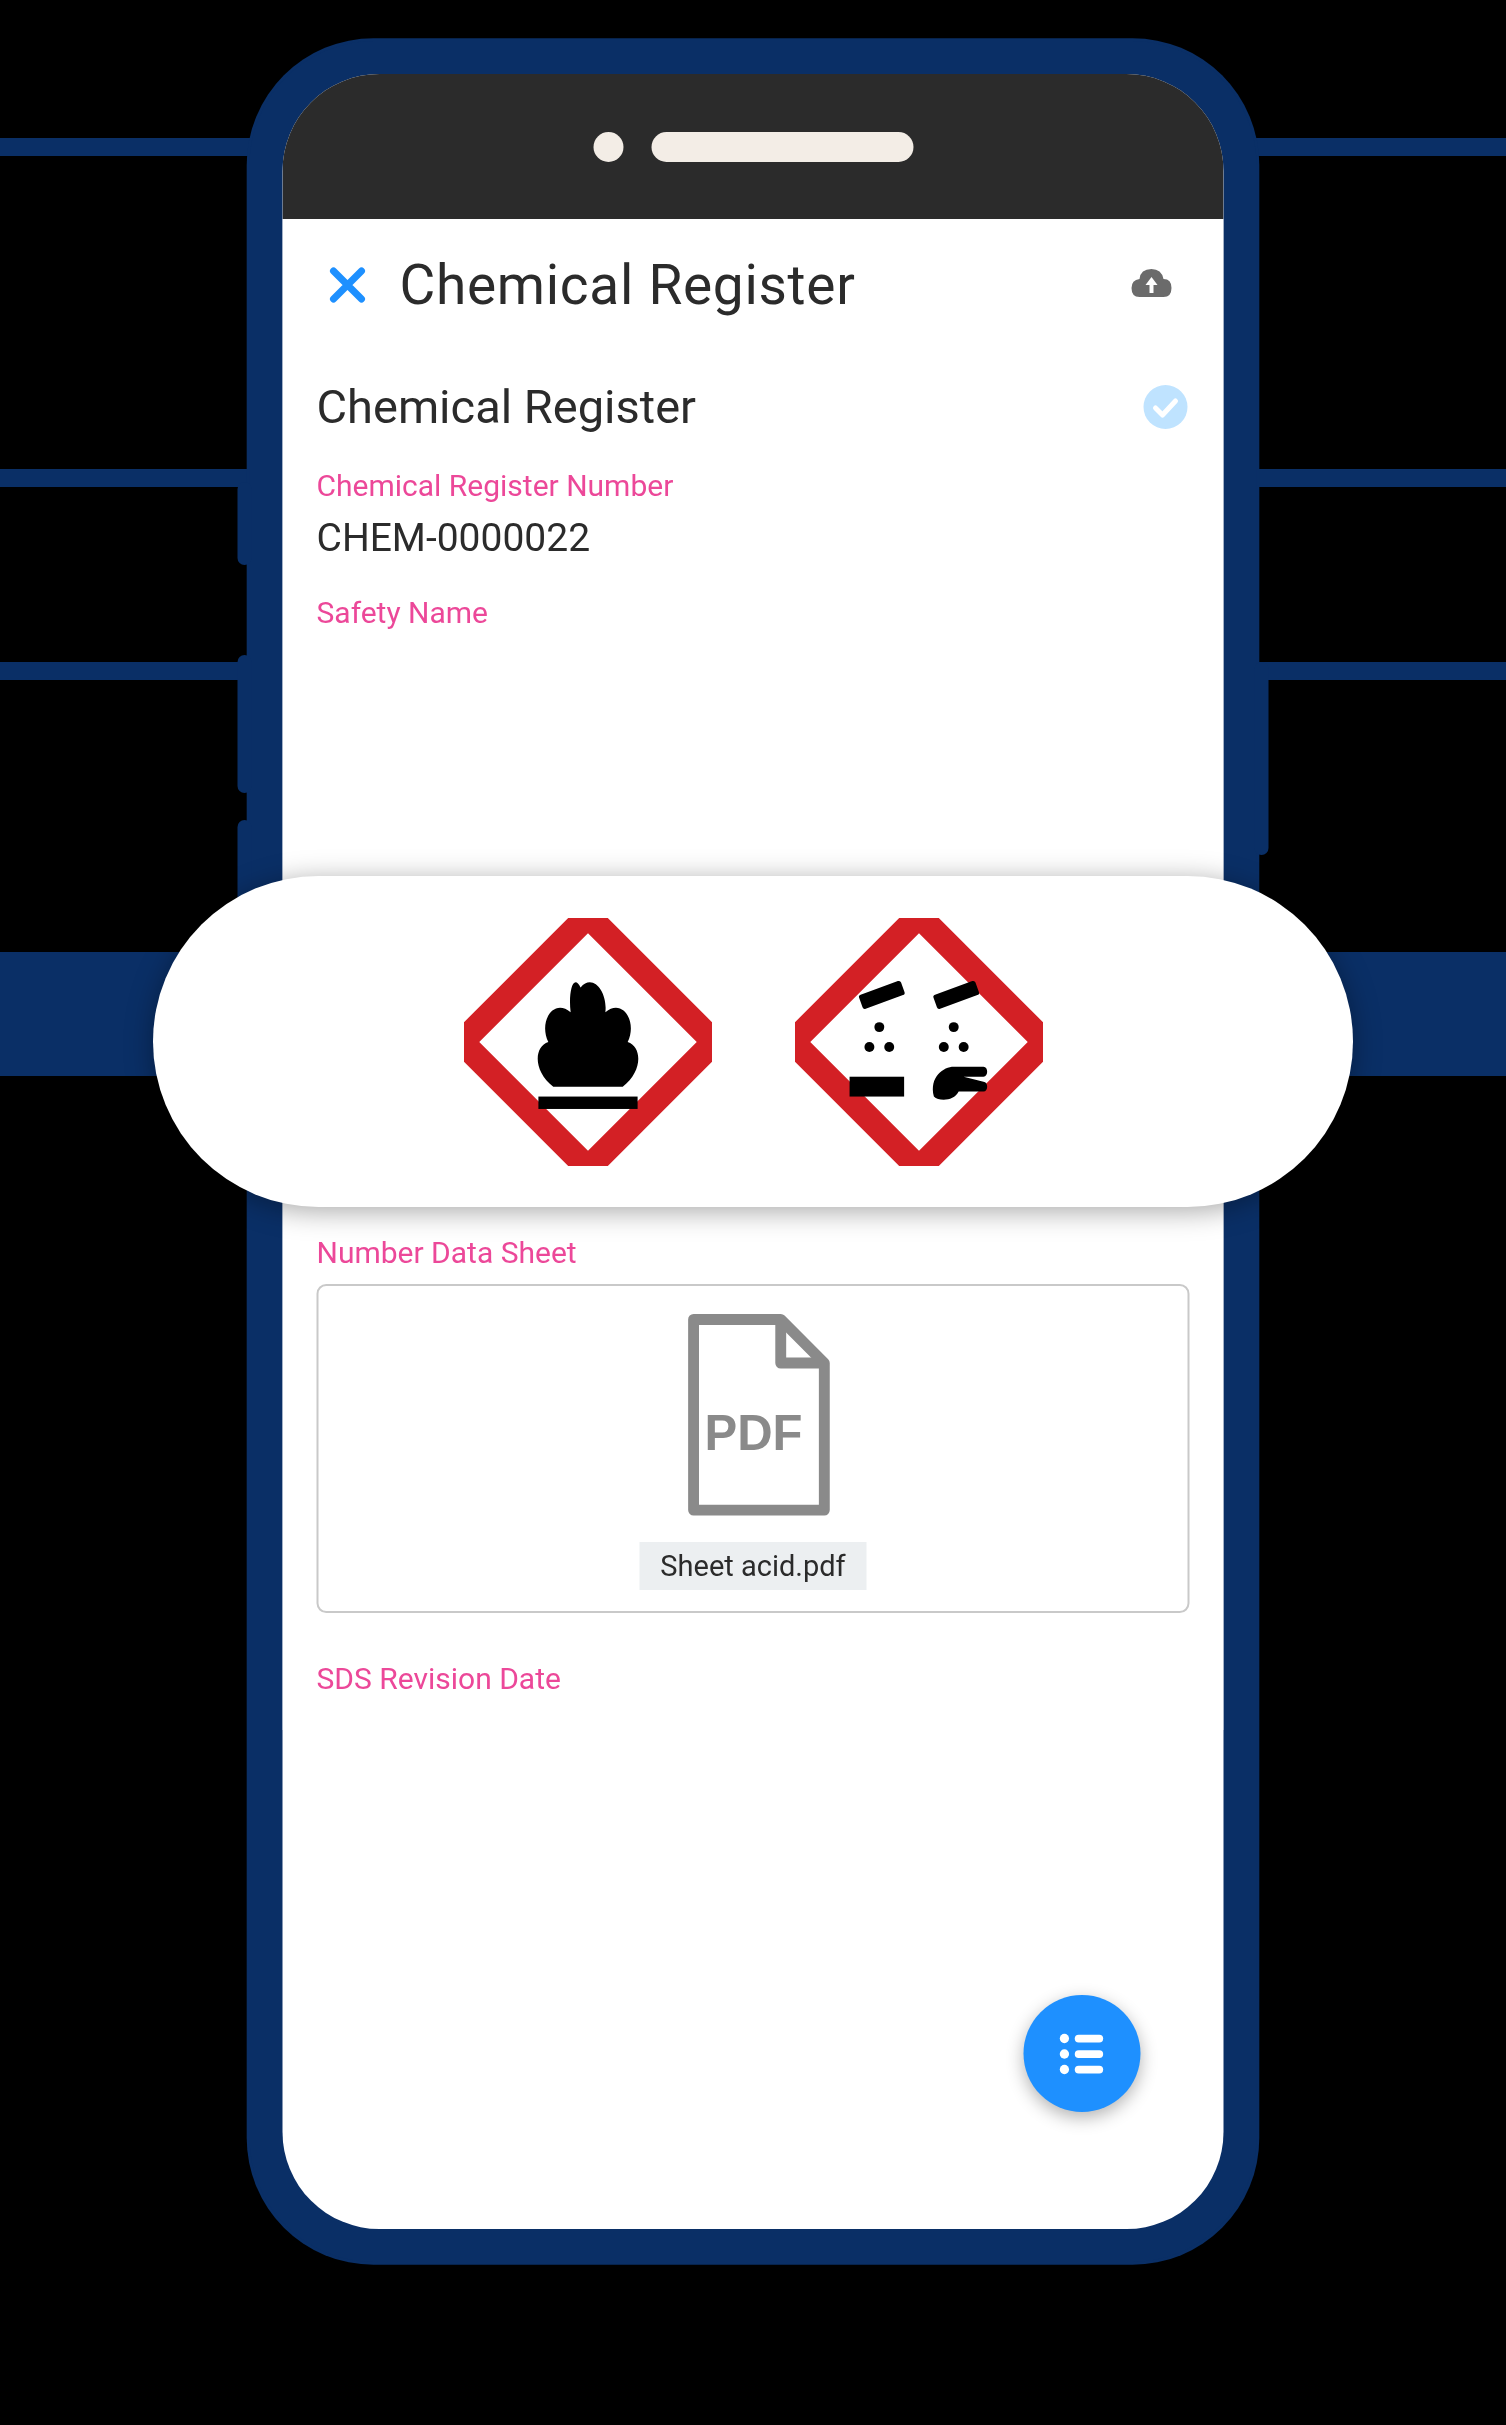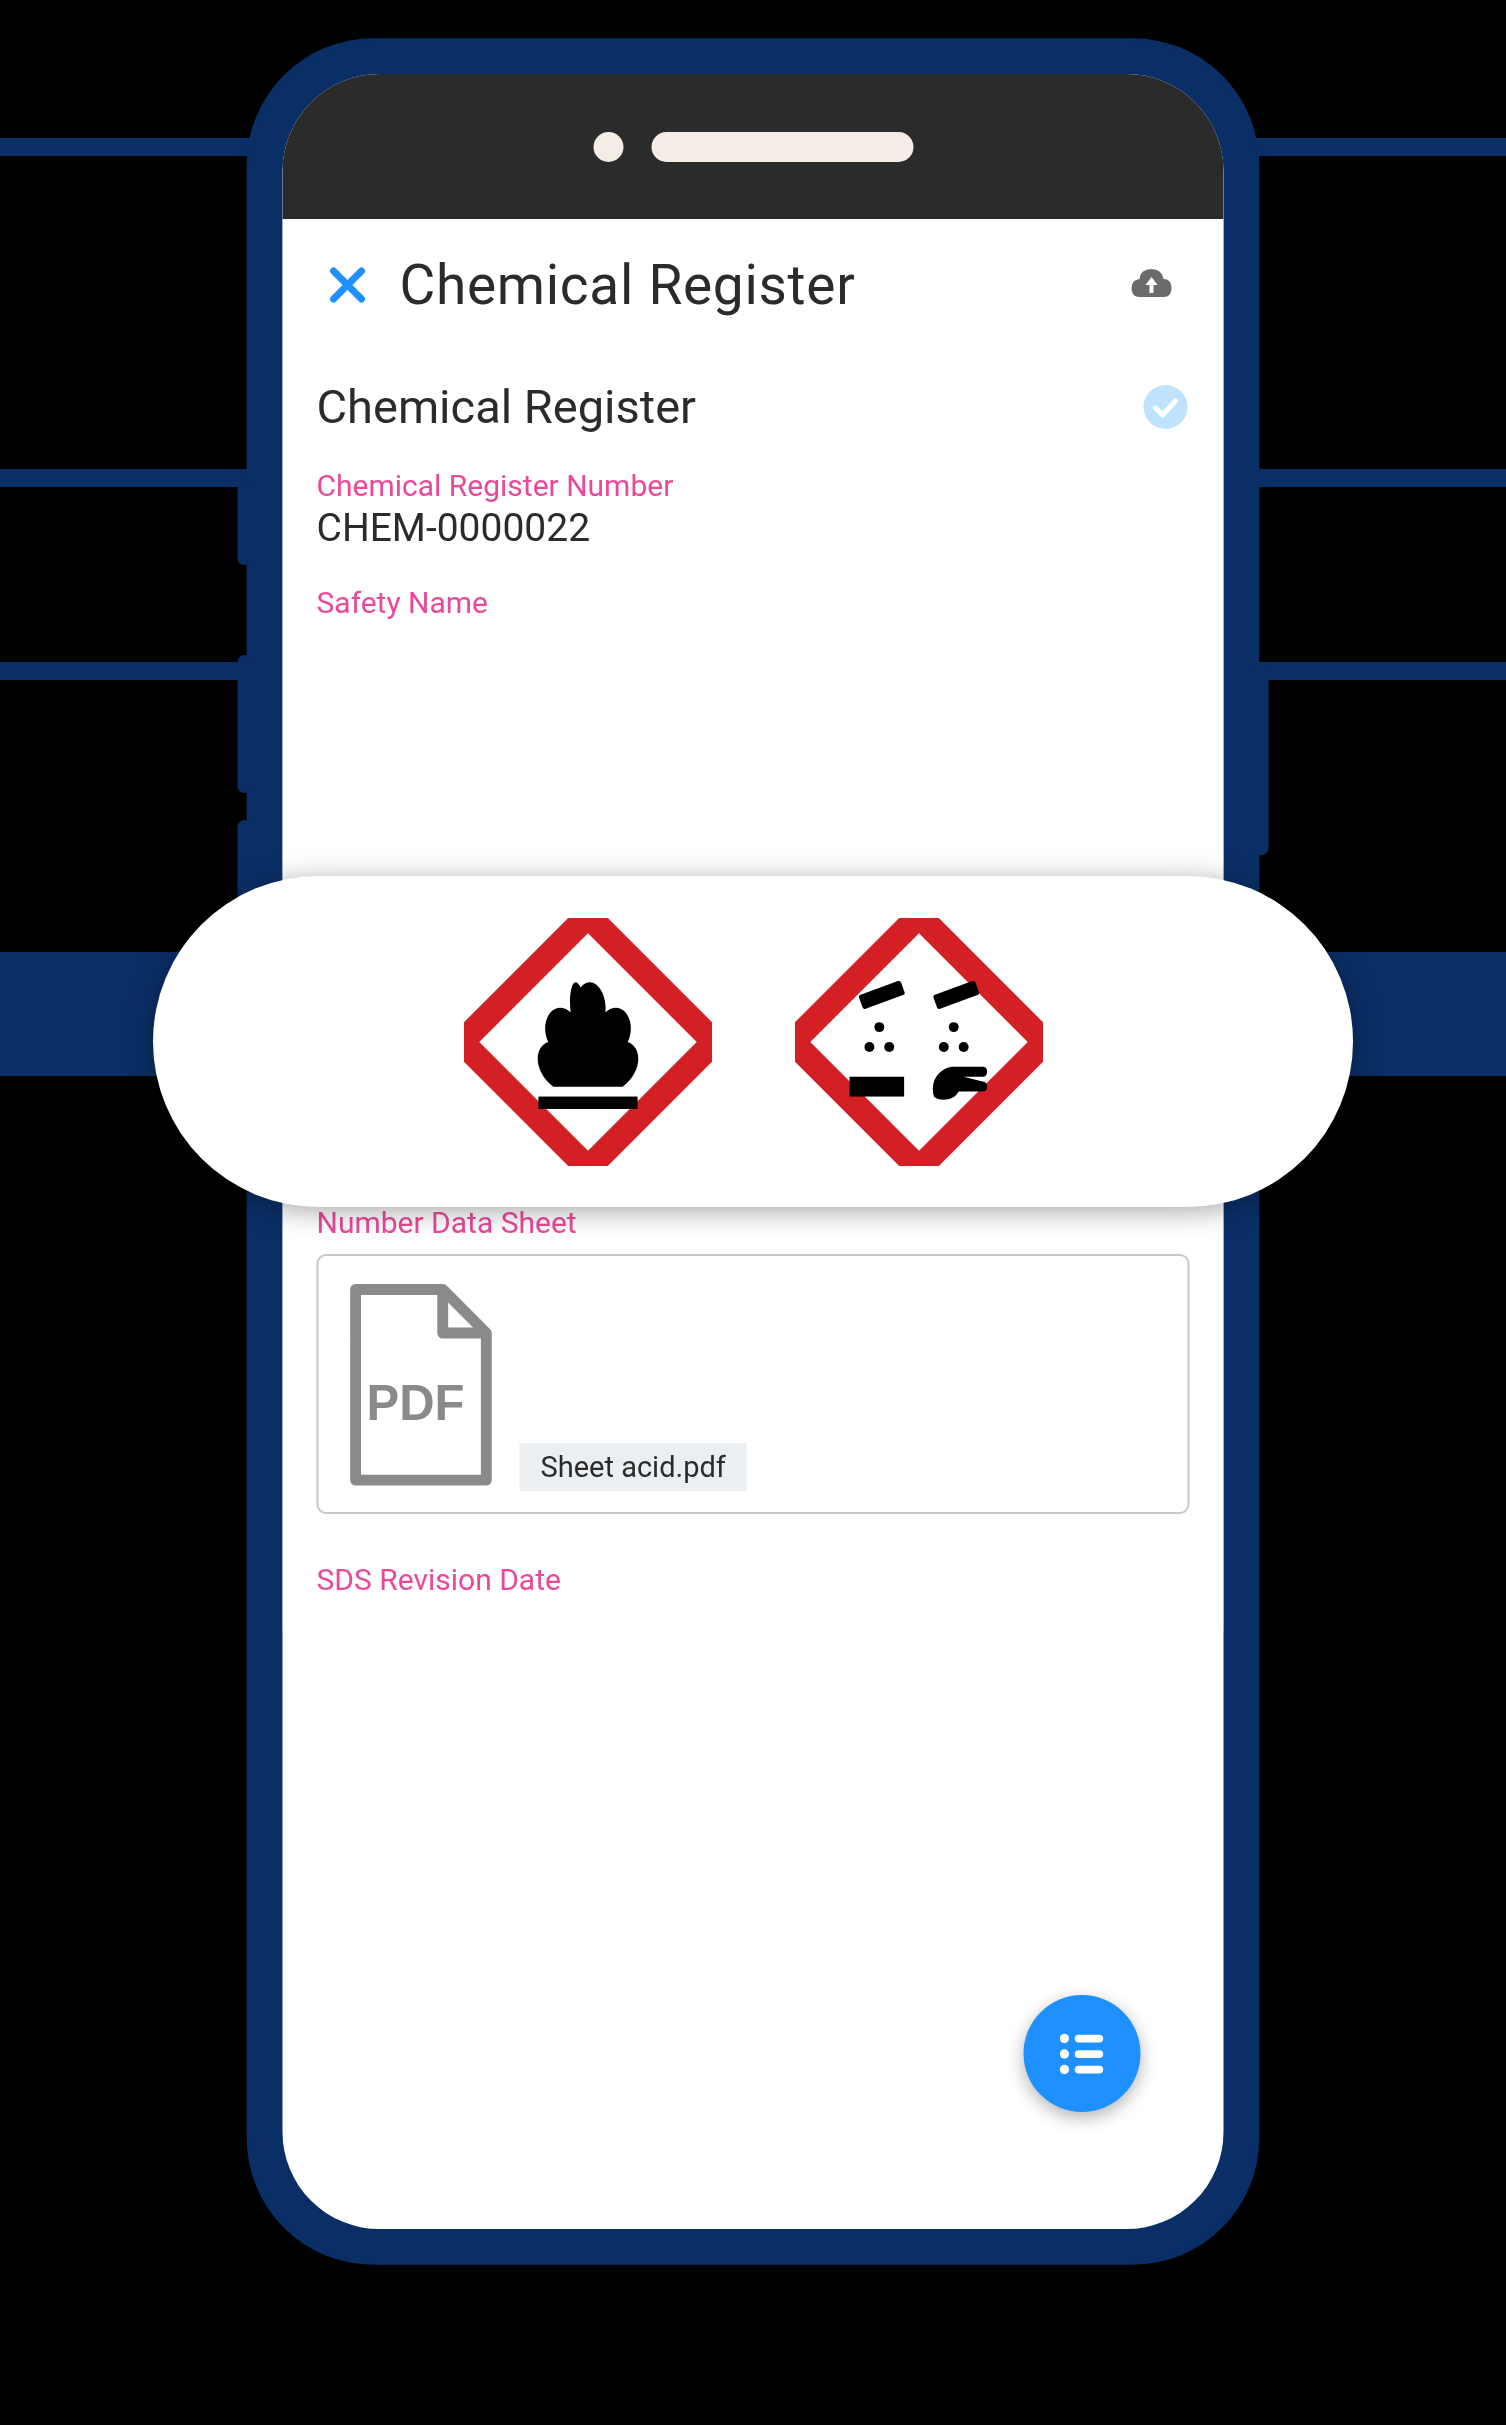--- a/index.html
+++ b/index.html
@@ -120,31 +120,31 @@
   .field-label {
     font-size: 30px;
     font-weight: 400;
     color: #ec4899;
     margin-top: 34px;
   }
   .field-value {
     font-size: 39px;
     font-weight: 400;
     color: #2b2b2b;
-    margin-top: 2px;
+    margin-top: 12px;
   }
 
   .sds-box {
     margin-top: 14px;
     border: 2.1px solid #c9c9c9;
     border-radius: 9.7px;
-    padding: 28px 29px 21px 14px;
-    display: flex;
-    flex-direction: row;
-    align-items: flex-end;
+    padding: 28px 14px 21px 14px;
+    display: flex;
+    flex-direction: column;
+    align-items: center;
     gap: 21px;
   }
   .pdf-icon { width: 166px; height: 207px; }
   .pdf-filename {
     background: #eceff1;
     padding: 7px 21px;
     font-size: 29px;
     color: #2b2b2b;
   }
 

